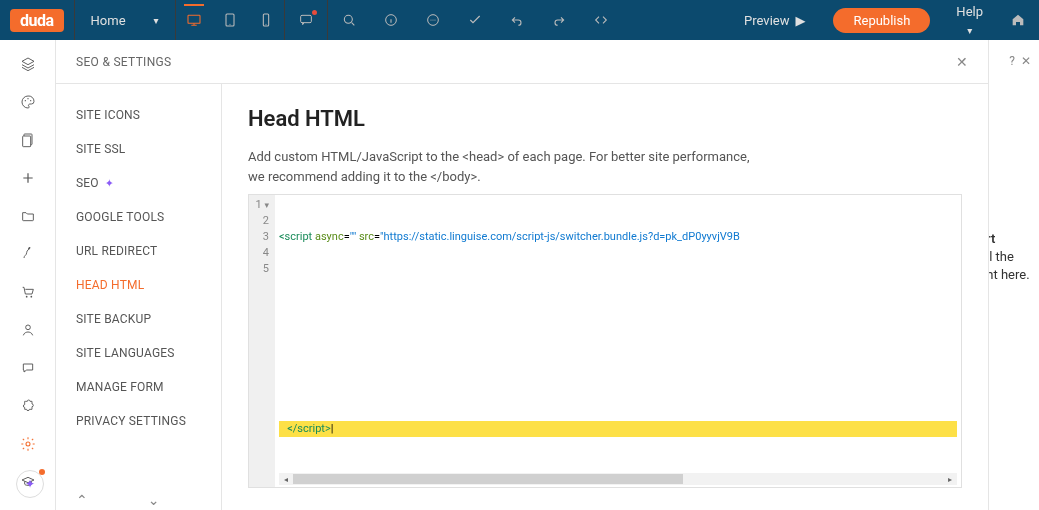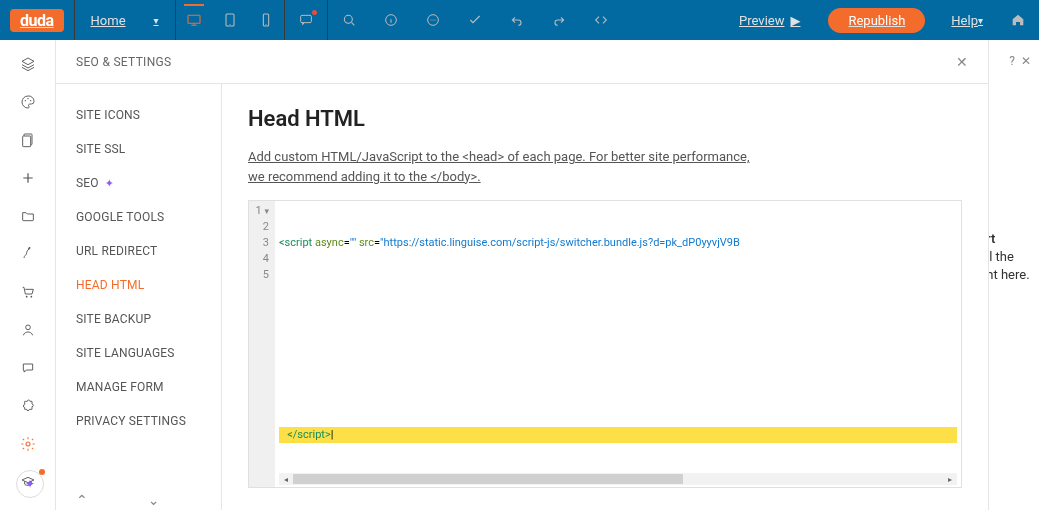--- a/index.html
+++ b/index.html
@@ -1,31 +1,31 @@
 <!DOCTYPE html>
 <html><head>
 <meta charset="utf-8">
 <style>
 * { margin: 0; padding: 0; box-sizing: border-box; font-family: -apple-system, BlinkMacSystemFont, "Segoe UI", Roboto, Arial, sans-serif; }
 body { width: 1039px; height: 510px; overflow: hidden; background: #fff; position: relative; }
 
-.topbar { height: 40px; background: #0369a1; display: flex; align-items: center; color: #e0e0e0; text-decoration: underline; }
+.topbar { height: 40px; background: #0c4a6e; display: flex; align-items: center; color: #e0e0e0; }
 .logo { background: #f46c2c; color: #fff; font-weight: 700; font-size: 16px; padding: 2px 10px; border-radius: 4px; margin: 0 10px; letter-spacing: -0.5px; }
 .topbar-sep { width: 1px; height: 40px; background: #3a3a3a; }
 .page-select { display: flex; align-items: center; gap: 8px; padding: 0 16px; font-size: 13px; cursor: pointer; min-width: 100px; justify-content: space-between; }
 .device-group { display: flex; align-items: center; }
 .device-btn { width: 36px; height: 40px; display: flex; align-items: center; justify-content: center; cursor: pointer; color: #bbb; position: relative; }
 .device-btn.active { color: #f46c2c; }
 .device-btn.active::before { content:""; position:absolute; top:4px; left:8px; right:8px; height:2px; background:#f46c2c; }
 .tb-icon { width: 42px; height: 40px; display: flex; align-items: center; justify-content: center; cursor: pointer; color: #bbb; position: relative; }
 .red-dot::after { content:""; position:absolute; top:10px; right:10px; width:5px; height:5px; background:#e74c3c; border-radius:50%; }
 .spacer { flex: 1; }
 .preview-btn { display: flex; align-items: center; gap: 6px; padding: 0 16px; font-size: 13px; cursor: pointer; }
 .republish-btn { background: #f46c2c; color: #fff; border-radius: 14px; padding: 5px 20px; font-size: 13px; cursor: pointer; margin: 0 12px; }
-.help-btn { display: flex; align-items: center; padding: 0 14px; font-size: 13px; cursor: pointer; }
+.help-btn { display: flex; align-items: center; gap: 6px; padding: 0 14px; font-size: 13px; cursor: pointer; flex-direction: column; }
 
 .main { display: flex; height: calc(510px - 40px); }
 
 .left-rail { width: 56px; border-right: 1px solid #e5e5e5; display: flex; flex-direction: column; align-items: center; padding-top: 12px; gap: 14px; }
 .rail-icon { width: 24px; height: 24px; display: flex; align-items: center; justify-content: center; color: #555; cursor: pointer; }
 .rail-icon.active { color: #f46c2c; }
 .ai-btn { position: absolute; bottom: 12px; left: 16px; width: 28px; height: 28px; border: 1px solid #ddd; border-radius: 50%; display: flex; align-items: center; justify-content: center; color: #8b5cf6; font-size: 12px; cursor: pointer; }
 .ai-btn::after { content:""; position:absolute; top:-2px; right:-2px; width:6px; height:6px; background:#f46c2c; border-radius:50%; }
 
 .panel { flex: 1; display: flex; flex-direction: column; border-right: 1px solid #e5e5e5; background: #fff; position: relative; }
@@ -33,21 +33,21 @@
 .panel-close { color: #888; cursor: pointer; font-size: 14px; }
 
 .panel-body { display: flex; flex: 1; overflow: hidden; }
 .sidebar { width: 166px; border-right: 1px solid #e5e5e5; padding: 14px 0; overflow-y: auto; }
 .sidebar-item { padding: 10px 20px; font-size: 12px; color: #555; cursor: pointer; letter-spacing: 0.2px; display: flex; align-items: center; gap: 6px; }
 .sidebar-item.active { color: #f46c2c; }
 .sparkle { color: #8b5cf6; font-size: 11px; }
 
 .content { flex: 1; padding: 22px 26px; overflow: hidden; display: flex; flex-direction: column; }
 .content h1 { font-size: 22px; font-weight: 600; color: #222; margin-bottom: 16px; }
-.content p { font-size: 13px; color: #555; line-height: 1.5; margin-bottom: 14px; max-width: 520px; text-decoration: underline; }
+.content p { font-size: 13px; color: #555; line-height: 1.5; margin-bottom: 8px; max-width: 520px; }
 
 .code-wrap { flex: 1; border: 1px solid #e0e0e0; display: flex; font-family: "Consolas", "Monaco", monospace; font-size: 11px; overflow: hidden; position: relative; }
 .gutter { background: #f0f0f0; color: #888; text-align: right; padding: 2px 6px 2px 4px; user-select: none; line-height: 16px; min-width: 26px; }
 .gutter div { height: 16px; }
 .code-area { flex: 1; padding: 2px 4px; line-height: 16px; white-space: pre; overflow-x: auto; position: relative; }
 .code-line { height: 16px; }
 .code-line.hl { background: #fde047; }
 .tok-tag { color: #1a8c5a; }
 .tok-attr { color: #5a8c1a; }
 .tok-str { color: #107ad1; }

